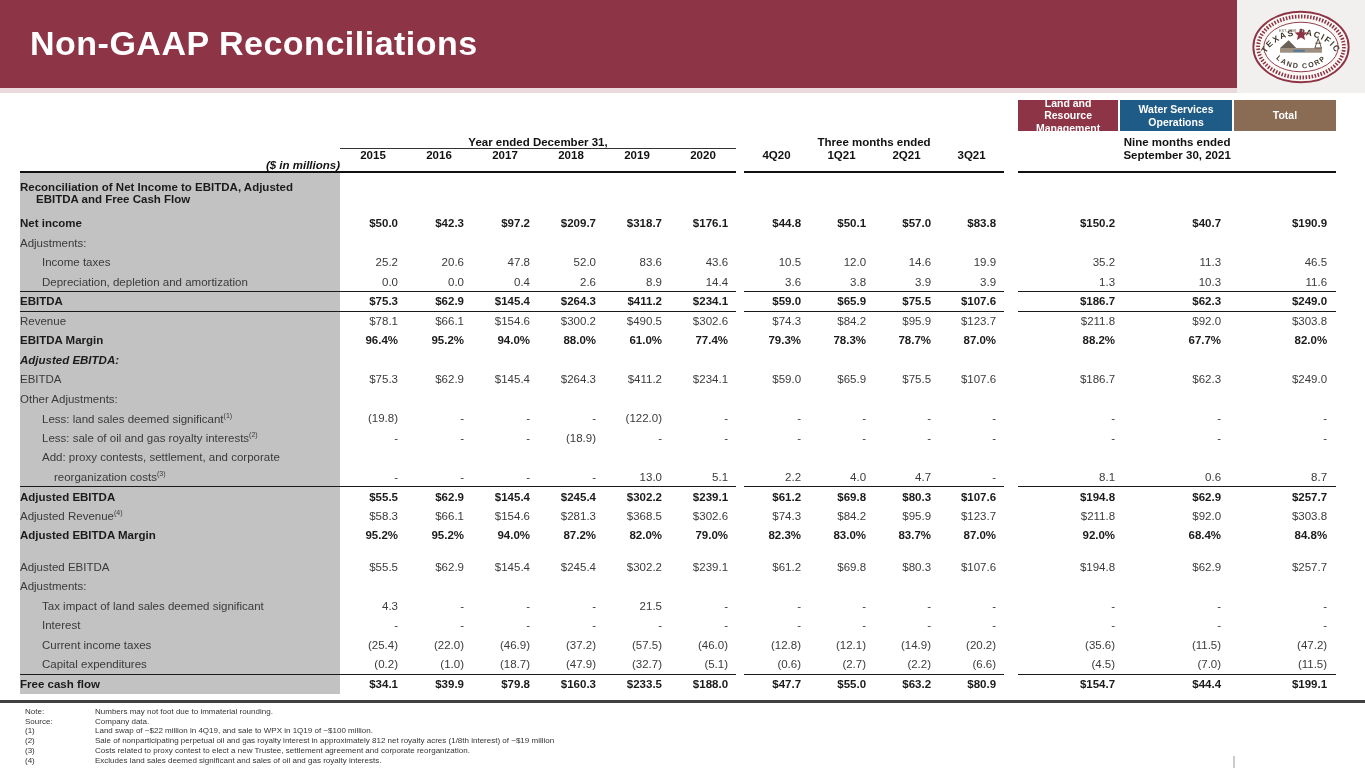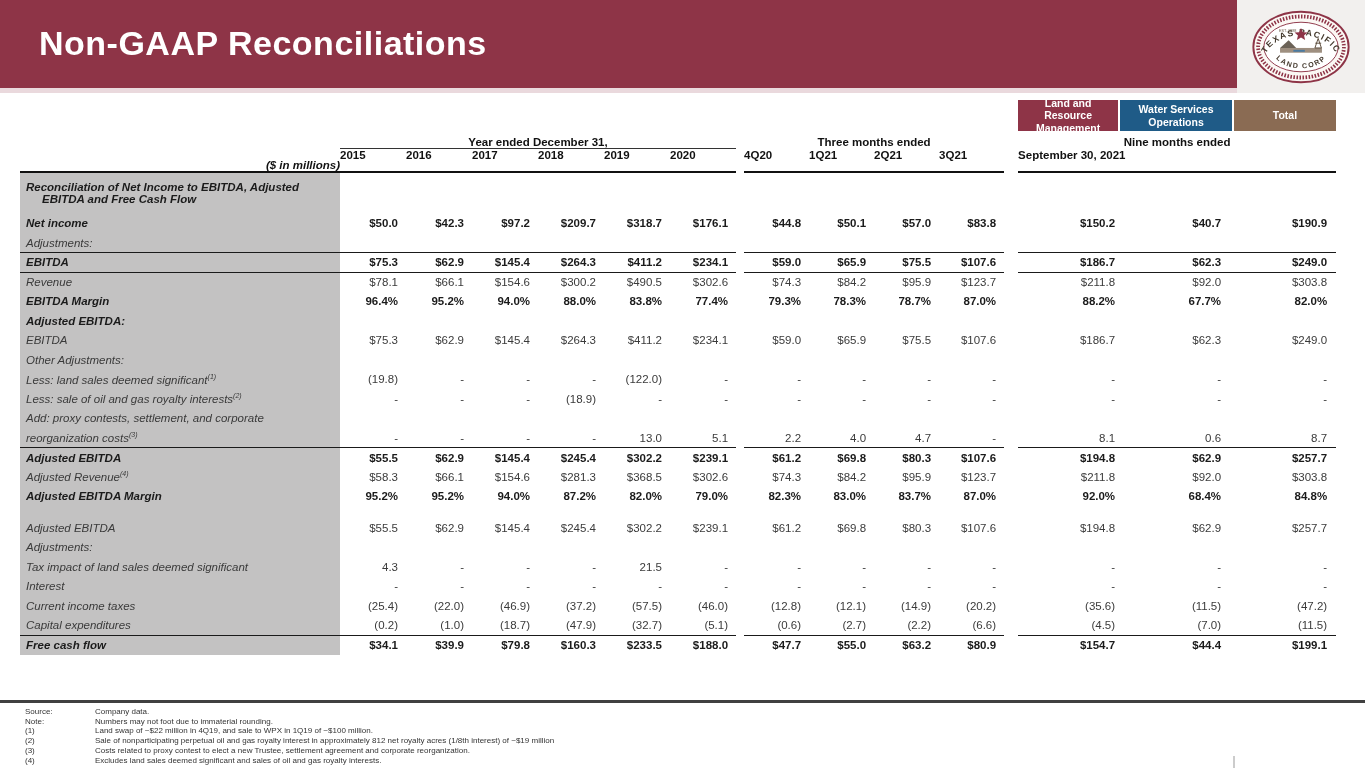--- a/index.html
+++ b/index.html
@@ -2,45 +2,45 @@
 <html><head>
 <meta charset="utf-8">
 <style>
   * { margin:0; padding:0; box-sizing:border-box; }
   body { font-family:"Liberation Sans", sans-serif; background:#888; }
   .slide { position:relative; width:1365px; height:768px; background:#ffffff; overflow:hidden; }
 
   
   .header-bar { position:absolute; left:0; top:0; width:1365px; height:88px; background:#8e3447; }
   .header-strip { position:absolute; left:0; top:88px; width:1365px; height:5px; background:#ead9dd; }
-  .page-title { position:absolute; left:39px; top:24px; color:#ffffff; font-size:34px; font-weight:bold; letter-spacing:0.5px; }
+  .page-title { position:absolute; left:30px; top:24px; color:#ffffff; font-size:34px; font-weight:bold; letter-spacing:0.5px; }
   .logo-box { position:absolute; right:0; top:0; width:128px; height:93px; background:#f2f0ee; display:flex; align-items:center; justify-content:center; }
 
   
   .seg-boxes { position:absolute; left:1018px; top:100px; width:318px; display:flex; }
   .seg-box { height:31px; display:flex; align-items:center; justify-content:center; text-align:center;
              color:#fff; font-weight:bold; font-size:10.5px; line-height:1.18; padding:0 6px; }
   .seg-lrm { width:104px; background:#8e3447; margin-right:2px; }
   .seg-wso { width:116px; background:#1f5b87; margin-right:2px; }
   .seg-tot { width:106px; background:#8a6b53; }
 
   
   table.recon { position:absolute; left:20px; top:133px; width:1316px; border-collapse:collapse; table-layout:fixed;
                 font-size:11.5px; color:#3a3a3a; }
   td { padding:0; white-space:nowrap; vertical-align:middle; }
   tr.grp td, tr.cols td { vertical-align:bottom; }
   tr.grp { height:15px; }
   tr.grp td { font-weight:bold; color:#111; text-align:center; font-size:11.5px; }
   .grp-years { border-bottom:1px solid #333; }
   tr.cols { height:19px; }
-  td.ch { text-align:left; font-weight:bold; color:#111; padding-bottom:10px; }
+  td.ch { text-align:center; font-weight:bold; color:#111; padding-bottom:10px; }
   tr.cols td:not(.gap) { border-bottom:2px solid #111; }
   td.units { font-style:italic; font-weight:bold; color:#111; text-align:right; padding-left:4px; }
 
-  td.lbl { background:#c3c2c2; padding-left:6px; overflow:hidden;font-style:italic; }
+  td.lbl { background:#c3c2c2; overflow:hidden; }
   td.val { text-align:right; padding-right:8px; }
   td.seg { padding-right:9px; }
   td.gap { background:#fff; }
   tr.data { height:19.5px;margin-left:29px; }
   tr.sec  { height:42px; }
   tr.sec td { vertical-align:middle; }
   tr.sp { height:12px; }
   .b  { font-weight:bold; color:#1b1b1b; }
   .it { font-style:italic; }
   .i1 { padding-left:22px; }
@@ -195,20 +195,56 @@
           <td class="gap"></td>
           <td class="val"></td>
           <td class="val"></td>
           <td class="val"></td>
           <td class="val"></td>
           <td class="gap"></td>
           <td class="val seg"></td>
           <td class="val seg"></td>
           <td class="val seg"></td>
         </tr>
+        <tr class="data">
+          <td class="lbl i1">Income taxes</td>
+          <td class="val">25.2</td>
+          <td class="val">20.6</td>
+          <td class="val">47.8</td>
+          <td class="val">52.0</td>
+          <td class="val">83.6</td>
+          <td class="val">43.6</td>
+          <td class="gap"></td>
+          <td class="val">10.5</td>
+          <td class="val">12.0</td>
+          <td class="val">14.6</td>
+          <td class="val">19.9</td>
+          <td class="gap"></td>
+          <td class="val seg">35.2</td>
+          <td class="val seg">11.3</td>
+          <td class="val seg">46.5</td>
+        </tr>
+        <tr class="data">
+          <td class="lbl i1">Depreciation, depletion and amortization</td>
+          <td class="val">0.0</td>
+          <td class="val">0.0</td>
+          <td class="val">0.4</td>
+          <td class="val">2.6</td>
+          <td class="val">8.9</td>
+          <td class="val">14.4</td>
+          <td class="gap"></td>
+          <td class="val">3.6</td>
+          <td class="val">3.8</td>
+          <td class="val">3.9</td>
+          <td class="val">3.9</td>
+          <td class="gap"></td>
+          <td class="val seg">1.3</td>
+          <td class="val seg">10.3</td>
+          <td class="val seg">11.6</td>
+        </tr>
         <tr class="data rt rb">
           <td class="lbl b">EBITDA</td>
           <td class="val b">$75.3</td>
           <td class="val b">$62.9</td>
           <td class="val b">$145.4</td>
           <td class="val b">$264.3</td>
           <td class="val b">$411.2</td>
           <td class="val b">$234.1</td>
           <td class="gap"></td>
           <td class="val b">$59.0</td>
@@ -237,21 +273,21 @@
           <td class="val seg">$211.8</td>
           <td class="val seg">$92.0</td>
           <td class="val seg">$303.8</td>
         </tr>
         <tr class="data">
           <td class="lbl b">EBITDA Margin</td>
           <td class="val b">96.4%</td>
           <td class="val b">95.2%</td>
           <td class="val b">94.0%</td>
           <td class="val b">88.0%</td>
-          <td class="val b">83.8%</td>
+          <td class="val b">61.0%</td>
           <td class="val b">77.4%</td>
           <td class="gap"></td>
           <td class="val b">79.3%</td>
           <td class="val b">78.3%</td>
           <td class="val b">78.7%</td>
           <td class="val b">87.0%</td>
           <td class="gap"></td>
           <td class="val seg b">88.2%</td>
           <td class="val seg b">67.7%</td>
           <td class="val seg b">82.0%</td>
@@ -579,26 +615,26 @@
           <td class="val seg b">$154.7</td>
           <td class="val seg b">$44.4</td>
           <td class="val seg b">$199.1</td>
         </tr>
       </tbody>
   </table>
 
   <div class="foot-rule"></div>
   <div class="footnotes">
       <div class="fn">
+        <span class="fn-tag">Note:</span>
+        <span class="fn-text">Numbers may not foot due to immaterial rounding.</span>
+      </div>
+      <div class="fn">
         <span class="fn-tag">Source:</span>
         <span class="fn-text">Company data.</span>
-      </div>
-      <div class="fn">
-        <span class="fn-tag">Note:</span>
-        <span class="fn-text">Numbers may not foot due to immaterial rounding.</span>
       </div>
       <div class="fn">
         <span class="fn-tag">(1)</span>
         <span class="fn-text">Land swap of ~$22 million in 4Q19, and sale to WPX in 1Q19 of ~$100 million.</span>
       </div>
       <div class="fn">
         <span class="fn-tag">(2)</span>
         <span class="fn-text">Sale of nonparticipating perpetual oil and gas royalty interest in approximately 812 net royalty acres (1/8th interest) of ~$19 million</span>
       </div>
       <div class="fn">

